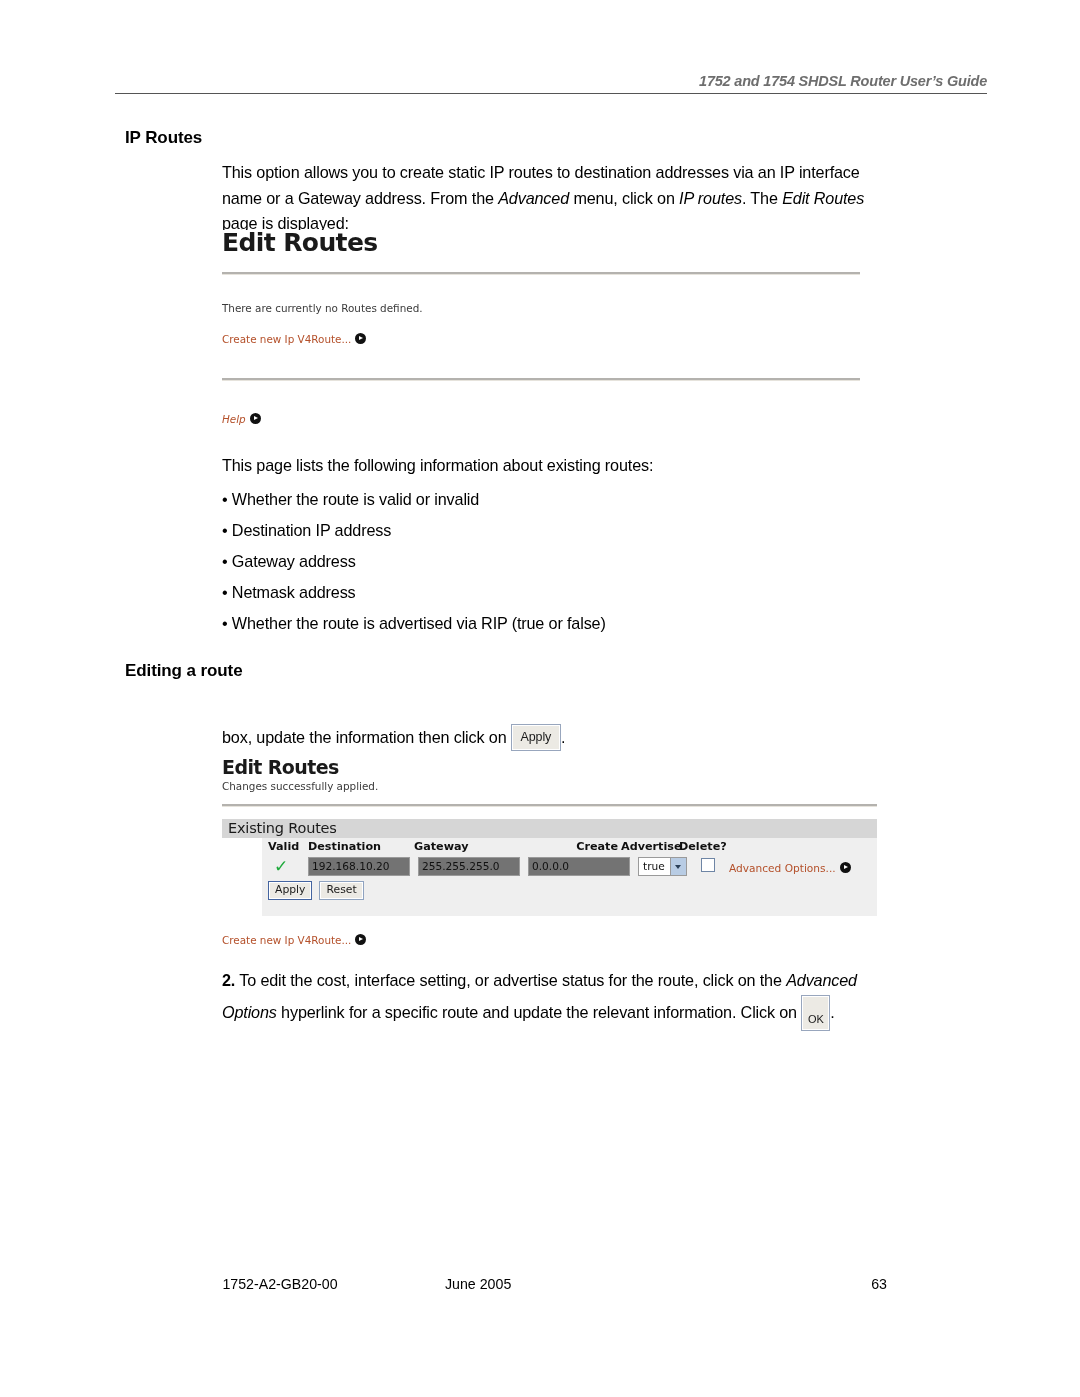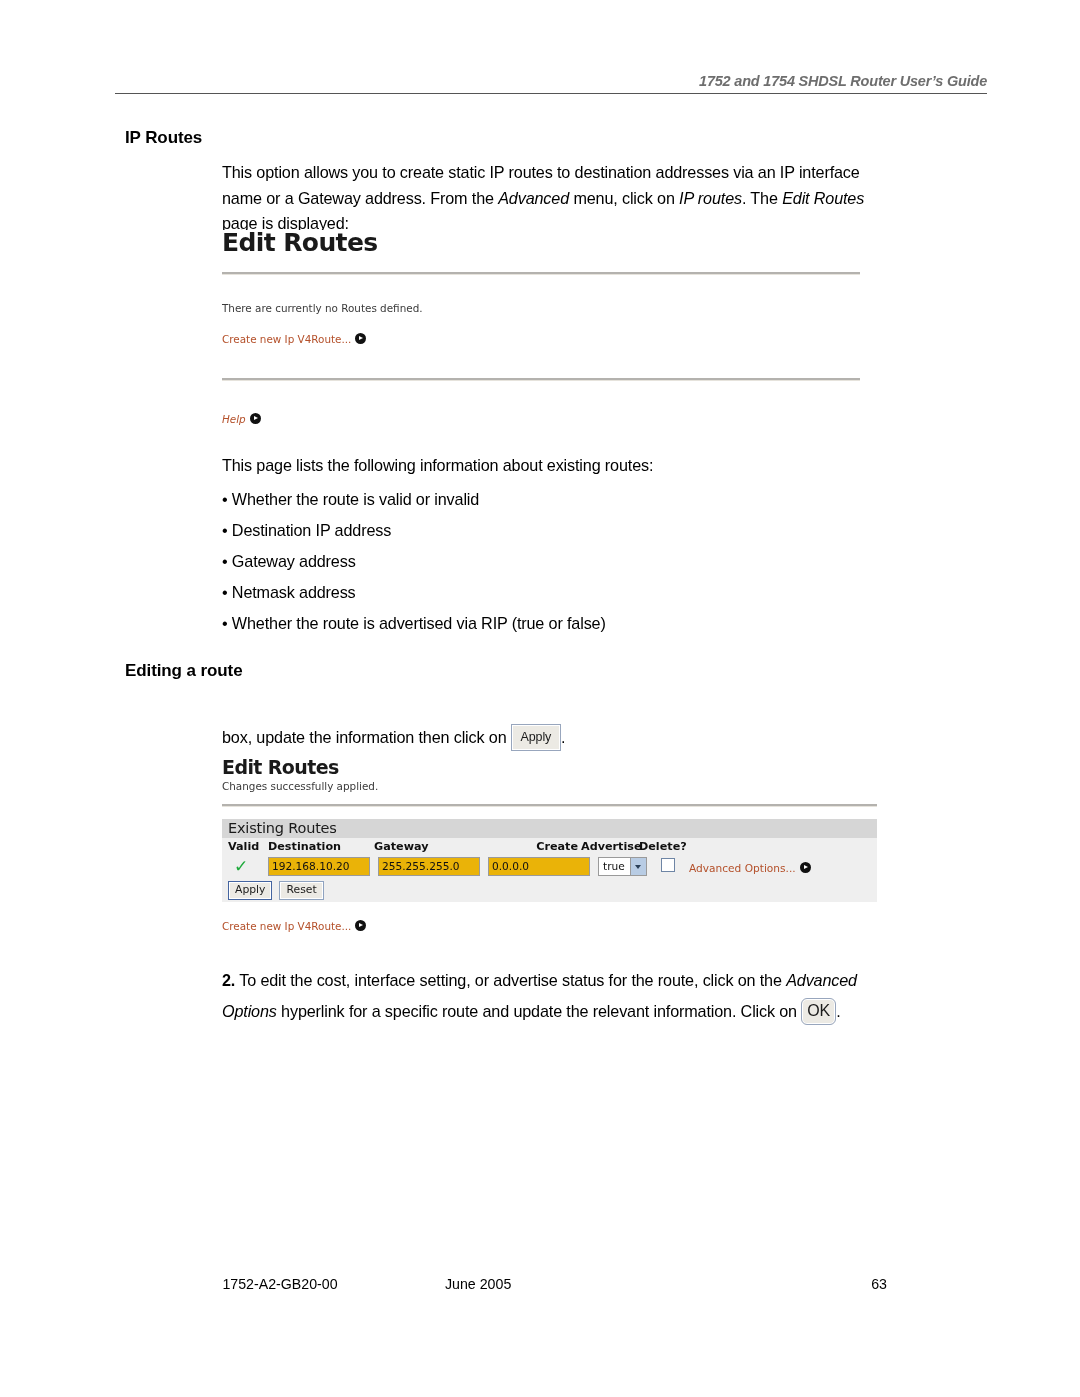--- a/index.html
+++ b/index.html
@@ -78,21 +78,21 @@
     box-shadow: 0 0 0 1px #ffffff inset;
     font-family: "Liberation Sans", sans-serif;
     font-size: 12.5px;
     line-height: 1;
     color: #1b1b1b;
     text-align: center;
     position: relative;
     top: -1px;
   }
   .inline-btn.apply { padding: 6px 7px 7px 7px; min-width: 34px; }
-  .inline-btn.ok { padding: 4px 5px 5px 5px; min-width: 17px; font-size: 16px; border-radius: 6px; }
+  .inline-btn.ok { padding: 18px 5px 5px 5px; min-width: 17px; font-size: 11px; }
 
   
   .fig {
     position: absolute;
     background: #ffffff;
   }
   .fig-title {
     font-family: "DejaVu Sans", sans-serif;
     font-weight: bold;
     font-size: 25px;
@@ -145,21 +145,22 @@
   .panel-head {
     background: #d6d6d6;
     font-family: "DejaVu Sans", sans-serif;
     font-size: 14.5px;
     color: #1a1a1a;
     padding: 1px 12px 2px 6px;
     letter-spacing: -0.2px;
   }
   .panel-body {
     background: #efefef;
-    padding: 2px 0 2px 6px;
+    padding: 2px 0 16px 6px;
+    margin-left: 40px;
   }
   .rt-row {
     display: flex;
     align-items: center;
     font-family: "DejaVu Sans", sans-serif;
   }
   .rt-head {
     font-size: 11.2px;
     font-weight: bold;
     color: #101010;
@@ -177,21 +178,21 @@
     color: #1faa3c;
     font-size: 17px;
     line-height: 1;
     font-family: "DejaVu Sans", sans-serif;
     padding-left: 6px;
   }
   .txtbox {
     width: 94px;
     height: 15px;
     line-height: 15px;
-    background: #eab308;
+    background: #737373;
     border: 1px solid #9a9a9a;
     font-family: "DejaVu Sans", sans-serif;
     font-size: 10.6px;
     color: #111;
     padding: 1px 3px;
     margin-right: 8px;
     box-sizing: content-box;
     white-space: nowrap;
     overflow: hidden;
   }

